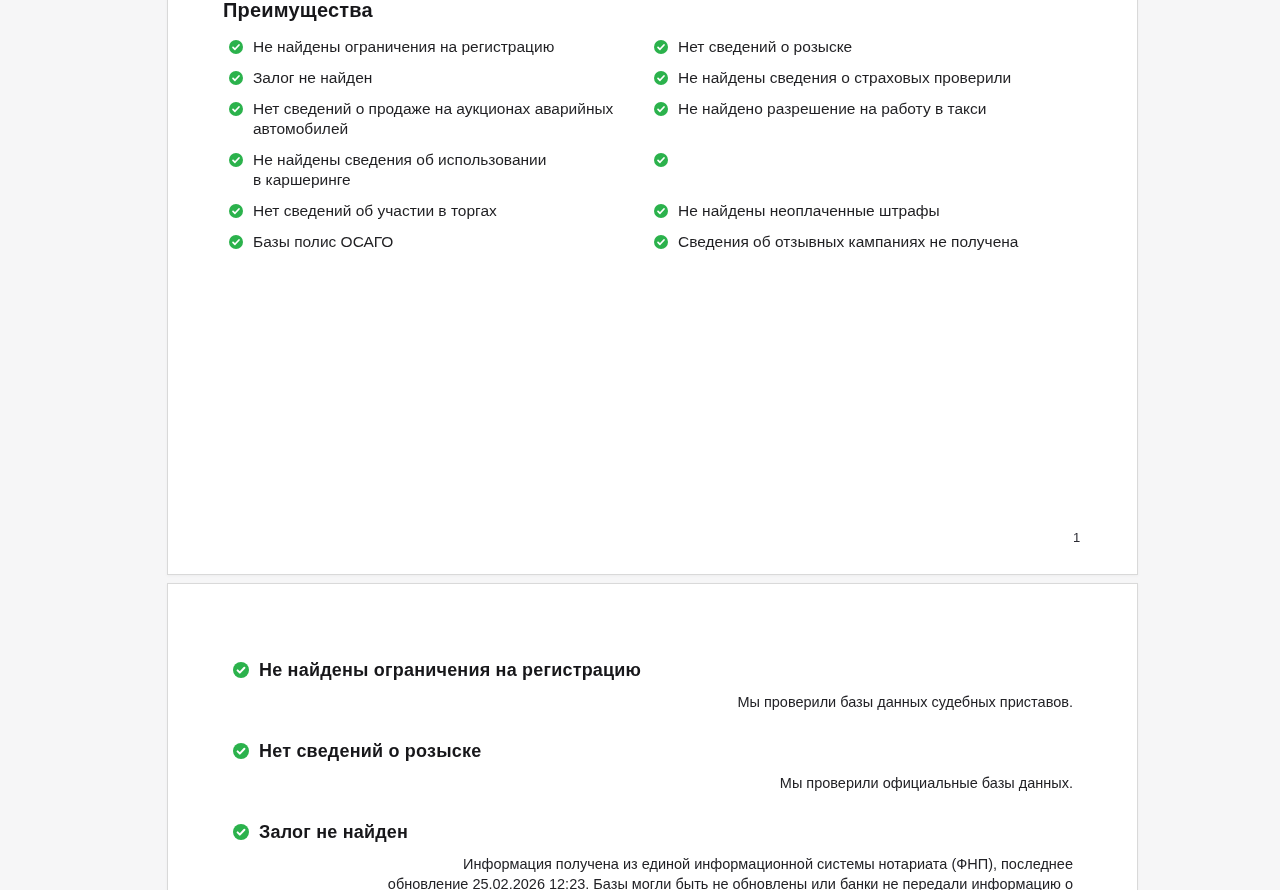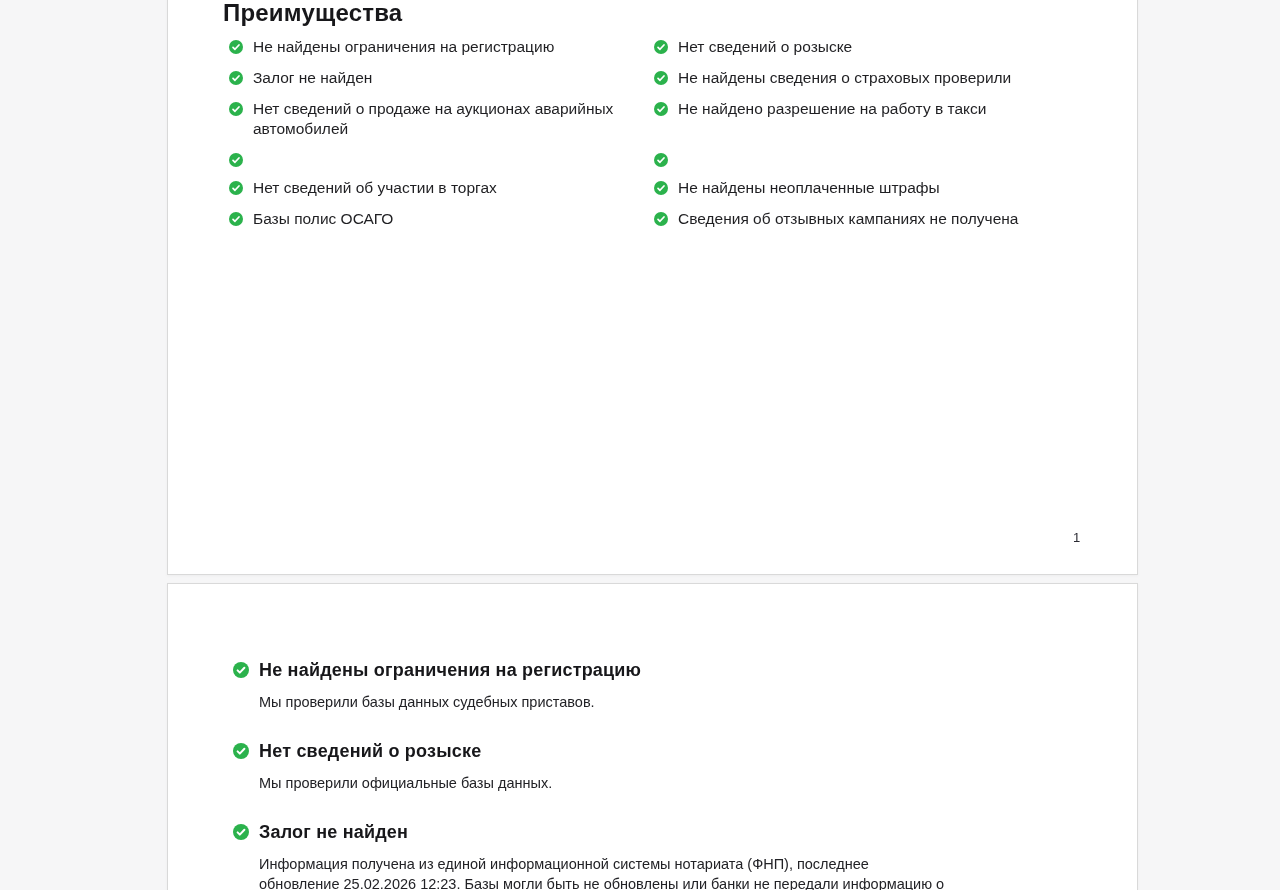--- a/index.html
+++ b/index.html
@@ -26,21 +26,21 @@
     box-shadow: 0 1px 3px rgba(0,0,0,0.04);
   }
   .page-1 { top: -10px; height: 585px; }
   .page-2 { top: 583px; height: 330px; }
 
   
   .page-title {
     position: absolute;
     left: 55px;
     top: 8px;
-    font-size: 24px;
+    font-size: 20px;
     font-weight: 700;
     color: #17171a;
     letter-spacing: 0.2px;
   }
   .adv-grid {
     position: absolute;
     left: 61px;
     top: 46px;
     display: grid;
     grid-template-columns: 425px auto;
@@ -97,26 +97,27 @@
     margin: 4px 10px 0 0;
   }
   .detail-title {
     font-size: 18px;
     line-height: 24px;
     font-weight: 700;
     color: #17171a;
     letter-spacing: 0.2px;
   }
   .detail-body {
-    margin: 10px 0 0 26px;
+    margin: 10px 0 0 44px;
     font-size: 14.5px;
     line-height: 20px;
     white-space: pre-line;
     max-width: 800px;
     color: #222226;
+    text-align: right;
   }
   .section-1 { top: 74px; }
   .section-2 { top: 155px; }
   .section-3 { top: 236px; }
 </style>
 </head>
 <body>
 
 <div class="viewport">
 
@@ -183,20 +184,22 @@
         <span class="adv-label">Не найдено разрешение на работу в такси</span>
       </div>
 
       <div class="adv-item">
         <span class="check">
             <svg viewBox="0 0 16 16">
               <circle cx="8" cy="8" r="8"></circle>
               <path d="M4.6 8.4l2.2 2.2 4.6-4.9"></path>
             </svg>
           </span>
+        <span class="adv-label">Не найдены сведения об использовании
+в каршеринге</span>
       </div>
       <div class="adv-item">
         <span class="check">
             <svg viewBox="0 0 16 16">
               <circle cx="8" cy="8" r="8"></circle>
               <path d="M4.6 8.4l2.2 2.2 4.6-4.9"></path>
             </svg>
           </span>
       </div>
 

